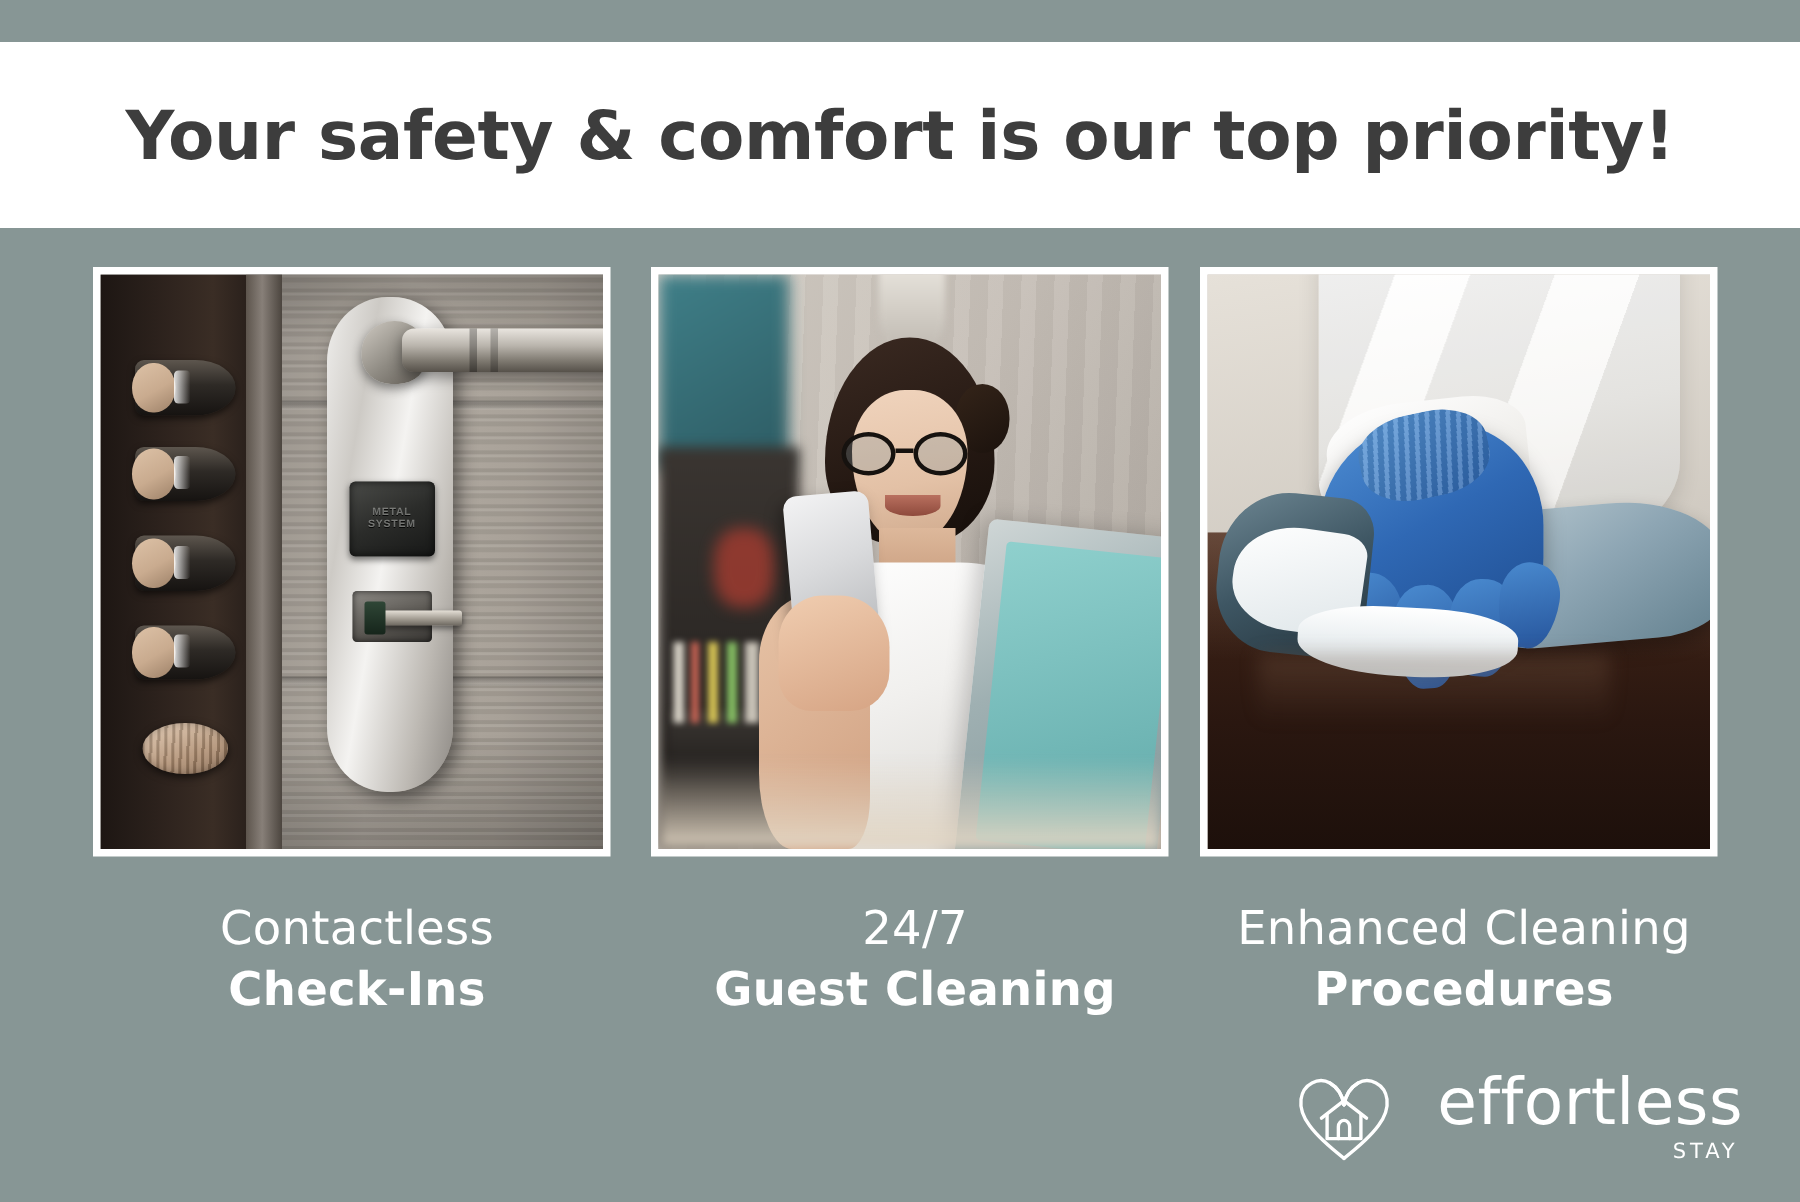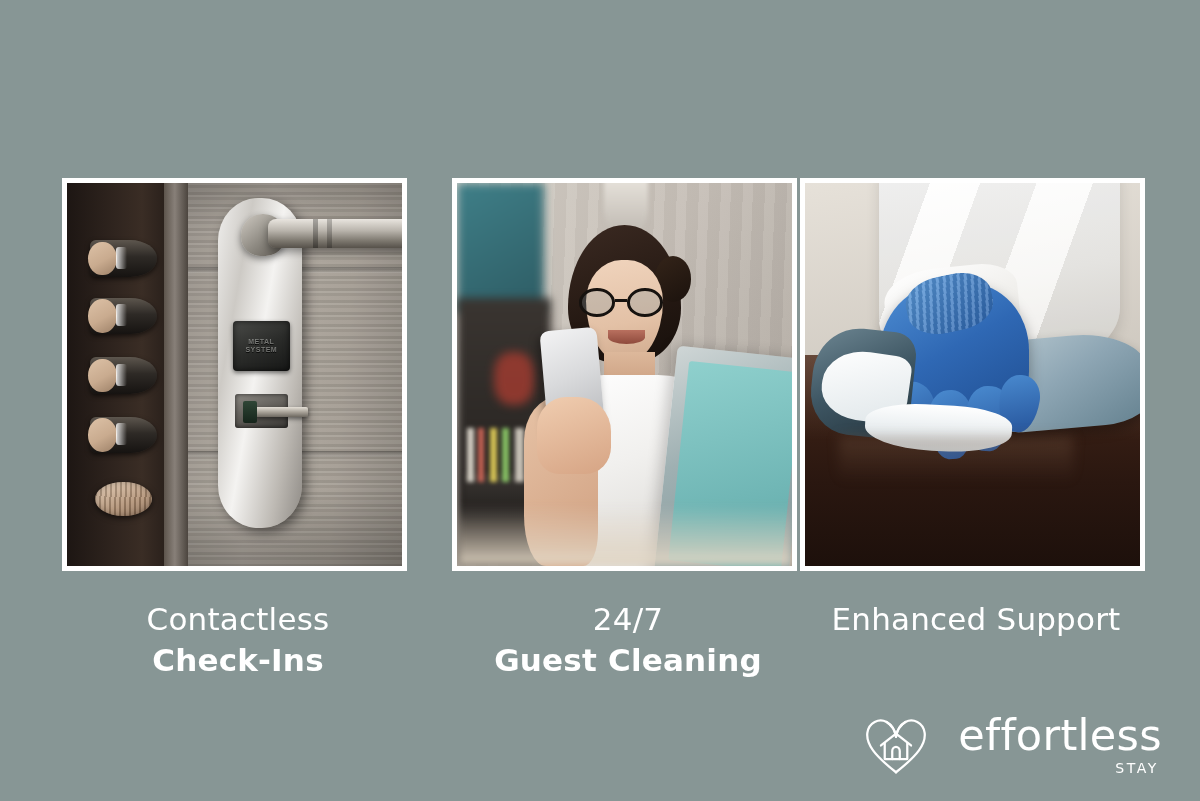--- a/index.html
+++ b/index.html
@@ -40,21 +40,21 @@
     position:absolute;
     left:0; top:178px;
     width:1200px;
   }
   .card {
     position:absolute;
     top:0;
     width:352px;
   }
   .card.c1 { left:62px; }
-  .card.c2 { left:452px; }
+  .card.c2 { left:434px; }
   .card.c3 { left:800px; }
 
   .photo-frame {
     width:345px; height:393px;
     background:#ffffff;
     padding:5px;
   }
   .photo {
     position:relative;
     width:100%; height:100%;
@@ -480,20 +480,23 @@
     margin-top:3px;
     margin-right:3px;
     font-family:"DejaVu Sans", sans-serif;
   }
 </style>
 </head>
 <body>
 
 <div class="poster">
 
+  <div class="headline-band">
+    <div class="headline">Your safety &amp; comfort is our top priority!</div>
+  </div>
 
   <div class="cards">
 
     <div class="card c1">
       <div class="photo-frame">
         <div class="photo p1">
           <div class="door-face">
             <div class="door-seam s1"></div>
             <div class="door-seam s2"></div>
           </div>
@@ -577,21 +580,22 @@
           <div class="finger f2"></div>
           <div class="finger f3"></div>
           <div class="finger f4"></div>
           <div class="cloth-left"></div>
           <div class="cloth-white-a"></div>
           <div class="cloth-white-b"></div>
           <div class="reflection"></div>
         </div>
       </div>
       <div class="caption">
-        <span>Enhanced Support</span>
+        <span>Enhanced Cleaning</span>
+        <span class="l2">Procedures</span>
       </div>
     </div>
 
   </div>
 
   <div class="logo">
     <svg class="logo-mark" viewBox="0 0 70 66">
       <g fill="none" stroke="#ffffff" stroke-width="2.4" stroke-linecap="round" stroke-linejoin="round">
         <path d="M35 62 C 12 44, 3 32, 4.5 20 C 6 9, 17 4, 25 8.5 C 31 12, 34 18, 35 24"></path>
         <path d="M35 62 C 58 44, 67 32, 65.5 20 C 64 9, 53 4, 45 8.5 C 39 12, 36 18, 35 24"></path>

